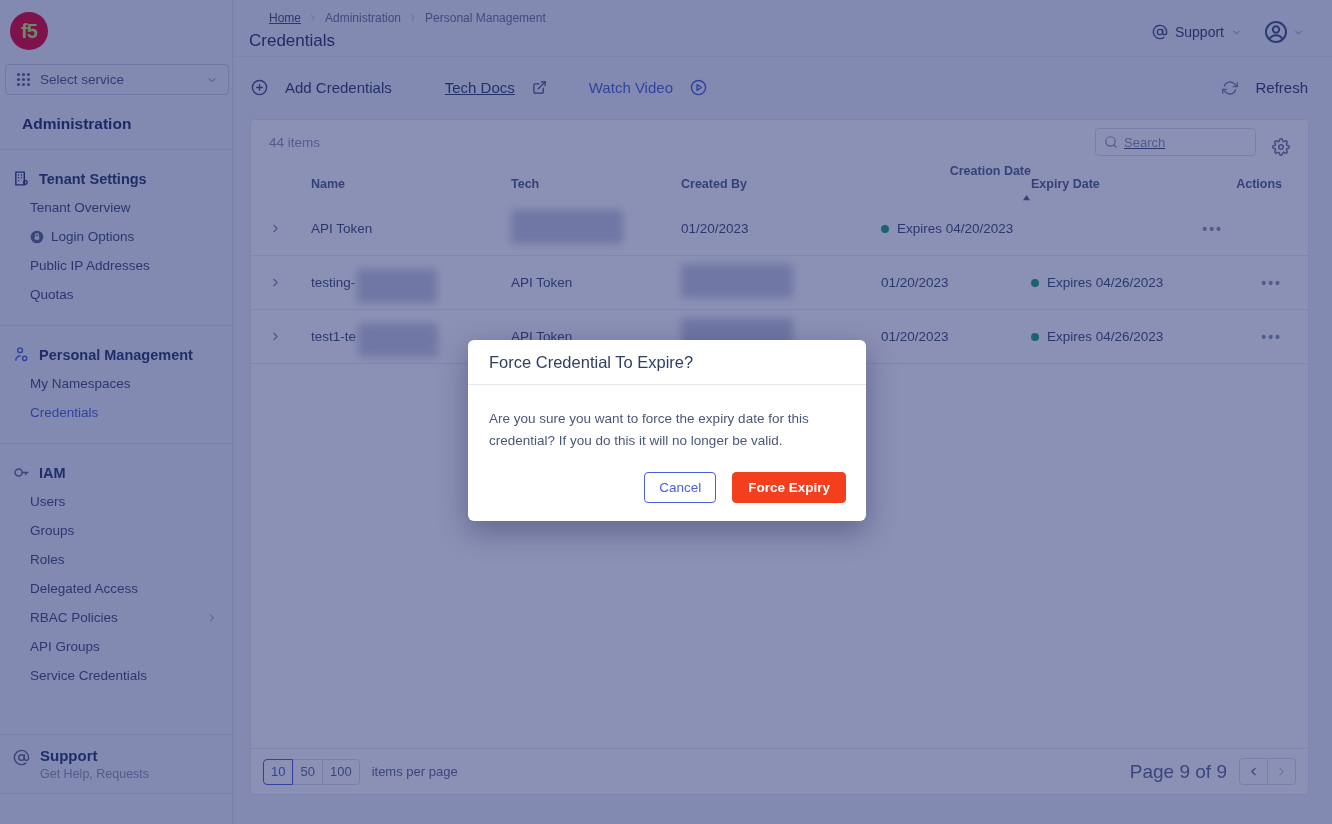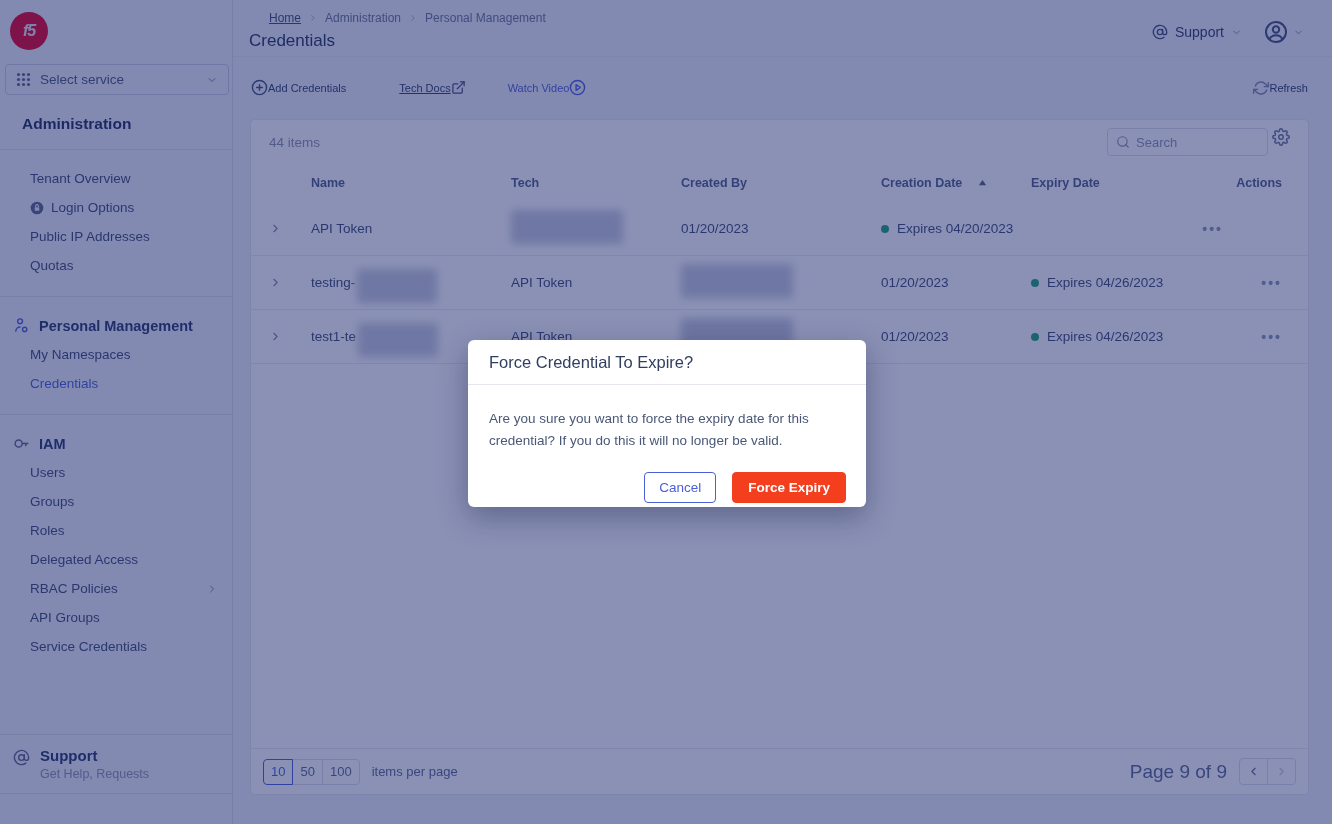--- a/index.html
+++ b/index.html
@@ -6,22 +6,22 @@
   html,body { width:1332px; height:824px; overflow:hidden;
     font-family:"Liberation Sans","DejaVu Sans",sans-serif;
     background:#eef0f6; color:#3e4c74; font-size:13px; }
   .app { display:flex; width:1332px; height:824px; }
 
   
   .sidebar { width:233px; min-width:233px; height:100%; background:#eef0f6;
     border-right:1px solid #d5d9e6; display:flex; flex-direction:column; }
   .logo-wrap { padding:12px 0 10px 10px; }
   .f5-logo { width:38px; height:38px; border-radius:50%; background:#e4002b;
-    color:#e5e5e5; display:flex; align-items:center; justify-content:center;
-    font-weight:bold; font-style:italic; font-size:16px; letter-spacing:-1px; }
+    color:#bef264; display:flex; align-items:center; justify-content:center;
+    font-weight:bold; font-size:20px; letter-spacing:-1px; }
   .service-select { margin:4px 3px 0 5px; height:31px; border:1px solid #c7ccdd;
     border-radius:4px; display:flex; align-items:center; padding:0 10px; gap:9px;
     color:#5a6584; cursor:pointer; background:transparent; }
   .service-select .lbl { flex:1; font-size:13.5px; color:#4a5878; }
   .side-heading { font-size:15.5px; font-weight:bold; color:#1e2c5a;
     padding:20px 0 16px 22px; }
   .side-section { border-top:1px solid #d8dce8; padding:14px 0 16px; }
   .sec-title { display:flex; align-items:center; gap:9px; padding:6px 0 6px 13px;
     font-size:14.5px; font-weight:bold; color:#27376b; cursor:pointer; }
   .side-item { display:flex; align-items:center; padding:7px 0 7px 30px;
@@ -43,45 +43,45 @@
   .crumbs { display:flex; align-items:center; gap:7px; font-size:12px;
     color:#6a7390; height:18px; margin-top:1px; }
   .crumb-home { color:#3e4c74; text-decoration:underline; cursor:pointer;margin-left:20px; }
   .page-title { font-size:17px; font-weight:500; color:#24335f; margin-top:4px; }
   .header-right { display:flex; align-items:center; gap:22px; padding-right:4px; }
   .hdr-support { display:flex; align-items:center; gap:7px; color:#2e3c66;
     font-size:14px; cursor:pointer; }
   .hdr-account { display:flex; align-items:center; gap:5px; cursor:pointer; color:#414f78; }
 
   .toolbar { display:flex; align-items:center; padding:0 24px 0 18px; height:61px; }
-  .tb-item { display:flex; align-items:center; gap:0; cursor:pointer; font-size:11px;justify-content:space-between; }
+  .tb-item { display:flex; align-items:center; gap:17px; cursor:pointer; font-size:15px;justify-content:space-between; }
   .tb-add { color:#2e3c66; }
   .tb-docs { color:#2e3c66; margin-left:53px; }
   .tb-docs .u { text-decoration:underline; font-weight:500; }
   .tb-video { color:#4b5fd6; margin-left:42px; }
   .tb-refresh { margin-left:auto; color:#2e3c66; }
 
   .content { flex:1; padding:2px 24px 30px 18px; display:flex; }
   .card { background:#fff; border-radius:4px; flex:1; display:flex;
     flex-direction:column; box-shadow:0 0 0 1px rgba(120,130,170,.08); }
   .items-bar { height:44px; display:flex; align-items:center; padding:0 18px;
     justify-content:space-between; }
   .items-count { color:#8a92ad; font-size:13.5px; }
-  .items-bar-right { display:flex; align-items:flex-start; gap:4px; }
+  .items-bar-right { display:flex; align-items:flex-end; gap:16px;text-decoration:underline; }
   .search-box { width:161px; height:28px; border:1px solid #d9dde9; border-radius:4px;
     display:flex; align-items:center; padding:0 8px; gap:6px; background:#fff; }
   .search-box input { border:none; outline:none; width:110px; font-size:13px;
     color:#3e4c74; font-family:inherit; background:transparent; }
   .search-box input::placeholder { color:#8a93ad; }
 
   .tbl { display:flex; flex-direction:column; flex:1; }
   .trow { display:grid; grid-template-columns:42px 200px 170px 200px 150px 200px 1fr;
     align-items:center; padding:0 18px; }
   .thead { height:38px; font-size:12.5px; font-weight:bold; color:#515f86; }
-  .thead .sortable { display:flex; align-items:center; gap:16px; cursor:pointer; }
+  .thead .sortable { display:flex; align-items:flex-end; gap:16px; cursor:pointer;flex-direction:column; }
   .thead .col-actions { text-align:right; padding-right:8px; }
   .tr { height:54px; border-bottom:1px solid #e9ebf3; font-size:13.5px; color:#3e4c74; }
   .tr:last-child { border-bottom:1px solid #e9ebf3; }
   .expander { color:#7b84a3; cursor:pointer; display:flex; }
   .name-cell { display:flex; align-items:center; }
   .blur-chip { background:#c6cbdc; filter:blur(4px); border-radius:2px; }
   .nm-blur { width:80px; height:34px; margin-left:2px; transform:translateY(3px); }
   .cb-blur { width:112px; height:34px; }
   .expiry-cell { display:flex; align-items:center; gap:8px; }
   .dot { width:8px; height:8px; border-radius:50%; background:#1fa56f; }
@@ -109,21 +109,21 @@
   .pg-btn.next { border-radius:0 4px 4px 0; margin-left:-1px; color:#c3c9da; cursor:default; }
 
   
   .overlay { position:fixed; inset:0; background:rgba(23,35,107,0.5); z-index:10; }
   .modal { position:fixed; left:468px; top:340px; width:398px; z-index:20;
     background:#fff; border-radius:6px; box-shadow:0 10px 30px rgba(10,20,60,.35);
     overflow:hidden; }
   .modal-title { padding:13px 21px 12px; font-size:16.5px; color:#303e60;
     border-bottom:1px solid #e4e7ef; }
   .modal-body { padding:23px 21px 0; font-size:13.5px; color:#4a5776; line-height:1.6; }
-  .modal-actions { display:flex; justify-content:flex-end; gap:16px; padding:21px 20px 4px; }
+  .modal-actions { display:flex; justify-content:flex-end; gap:16px; padding:21px 20px 18px; }
   .btn { height:31px; border-radius:4px; font-size:13.5px; cursor:pointer;
     display:flex; align-items:center; justify-content:center;
     font-family:inherit; }
   .btn-cancel { width:72px; background:#fff; border:1px solid #4b5fd6; color:#4b5fd6; }
   .btn-danger { padding:0 15px; background:#f43f1f; border:1px solid #f43f1f;
     color:#fff; font-weight:600; }
 
   svg { display:block; }
   .ic { stroke:currentColor; fill:none; stroke-width:2; stroke-linecap:round; stroke-linejoin:round; }
 </style>
@@ -159,20 +159,34 @@
       <span>
         <svg class="ic" width="12" height="12" viewBox="0 0 24 24" color="#7b84a3">
             <polyline points="6 9 12 15 18 9"></polyline>
           </svg>
       </span>
     </div>
 
     <div class="side-heading">Administration</div>
 
     <div class="side-section">
+      <div class="sec-title">
+        <span>
+          <svg class="ic" width="17" height="17" viewBox="0 0 24 24" color="#27376b" stroke-width="1.8">
+            <rect x="4" y="3" width="12" height="18"></rect>
+              <line x1="8" y1="7" x2="8" y2="7.01"></line>
+              <line x1="12" y1="7" x2="12" y2="7.01"></line>
+            <line x1="8" y1="11" x2="8" y2="11.01"></line>
+              <line x1="12" y1="11" x2="12" y2="11.01"></line>
+            <line x1="8" y1="15" x2="8" y2="15.01"></line>
+              <circle cx="17.5" cy="17.5" r="2.5"></circle>
+          </svg>
+        </span>
+        <span>Tenant Settings</span>
+      </div>
       <div class="side-item">
         <span>Tenant Overview</span>
       </div>
       <div class="side-item">
         <span class="mini-icon">
           <svg width="14" height="14" viewBox="0 0 14 14">
             <circle cx="7" cy="7" r="6.3" fill="#5a6584"></circle>
             <rect x="4.7" y="6.2" width="4.6" height="3.6" rx="0.8" fill="#eef0f6"></rect>
             <path d="M5.6 6.2 V5 a1.4 1.4 0 0 1 2.8 0 V6.2" stroke="#eef0f6" stroke-width="1.1" fill="none"></path>
           </svg>

